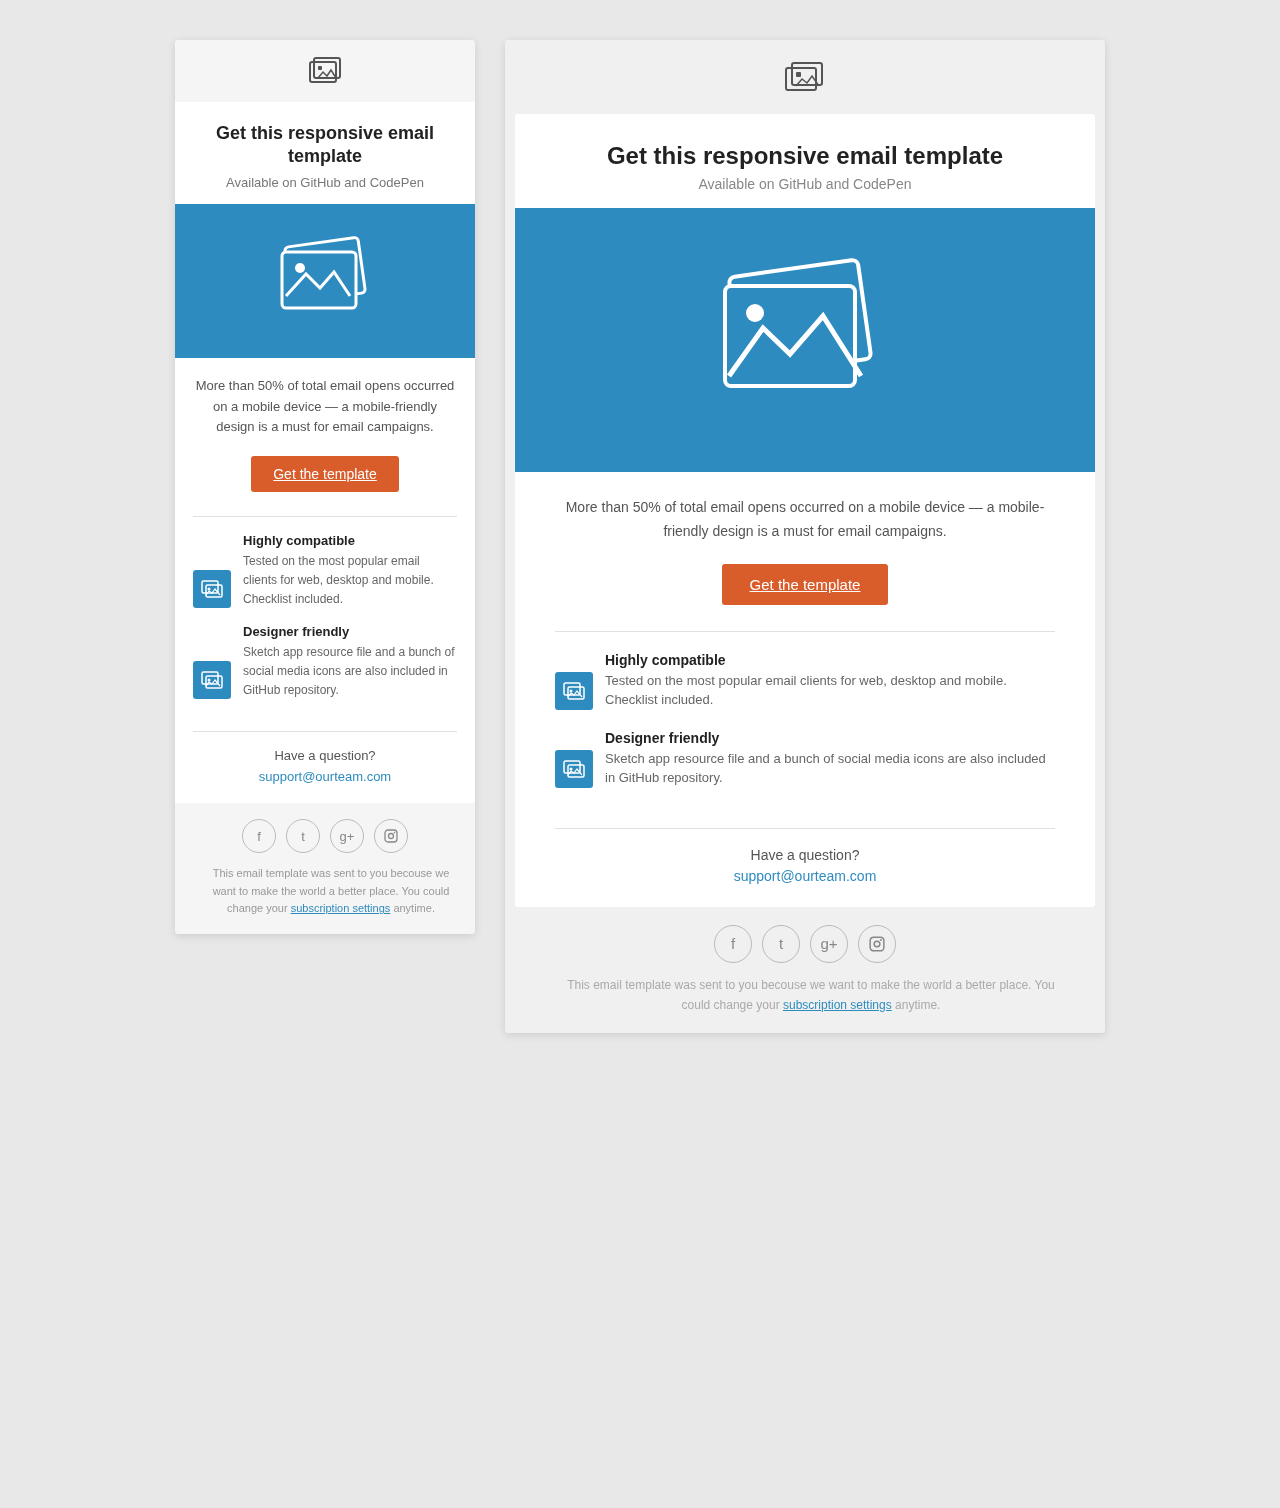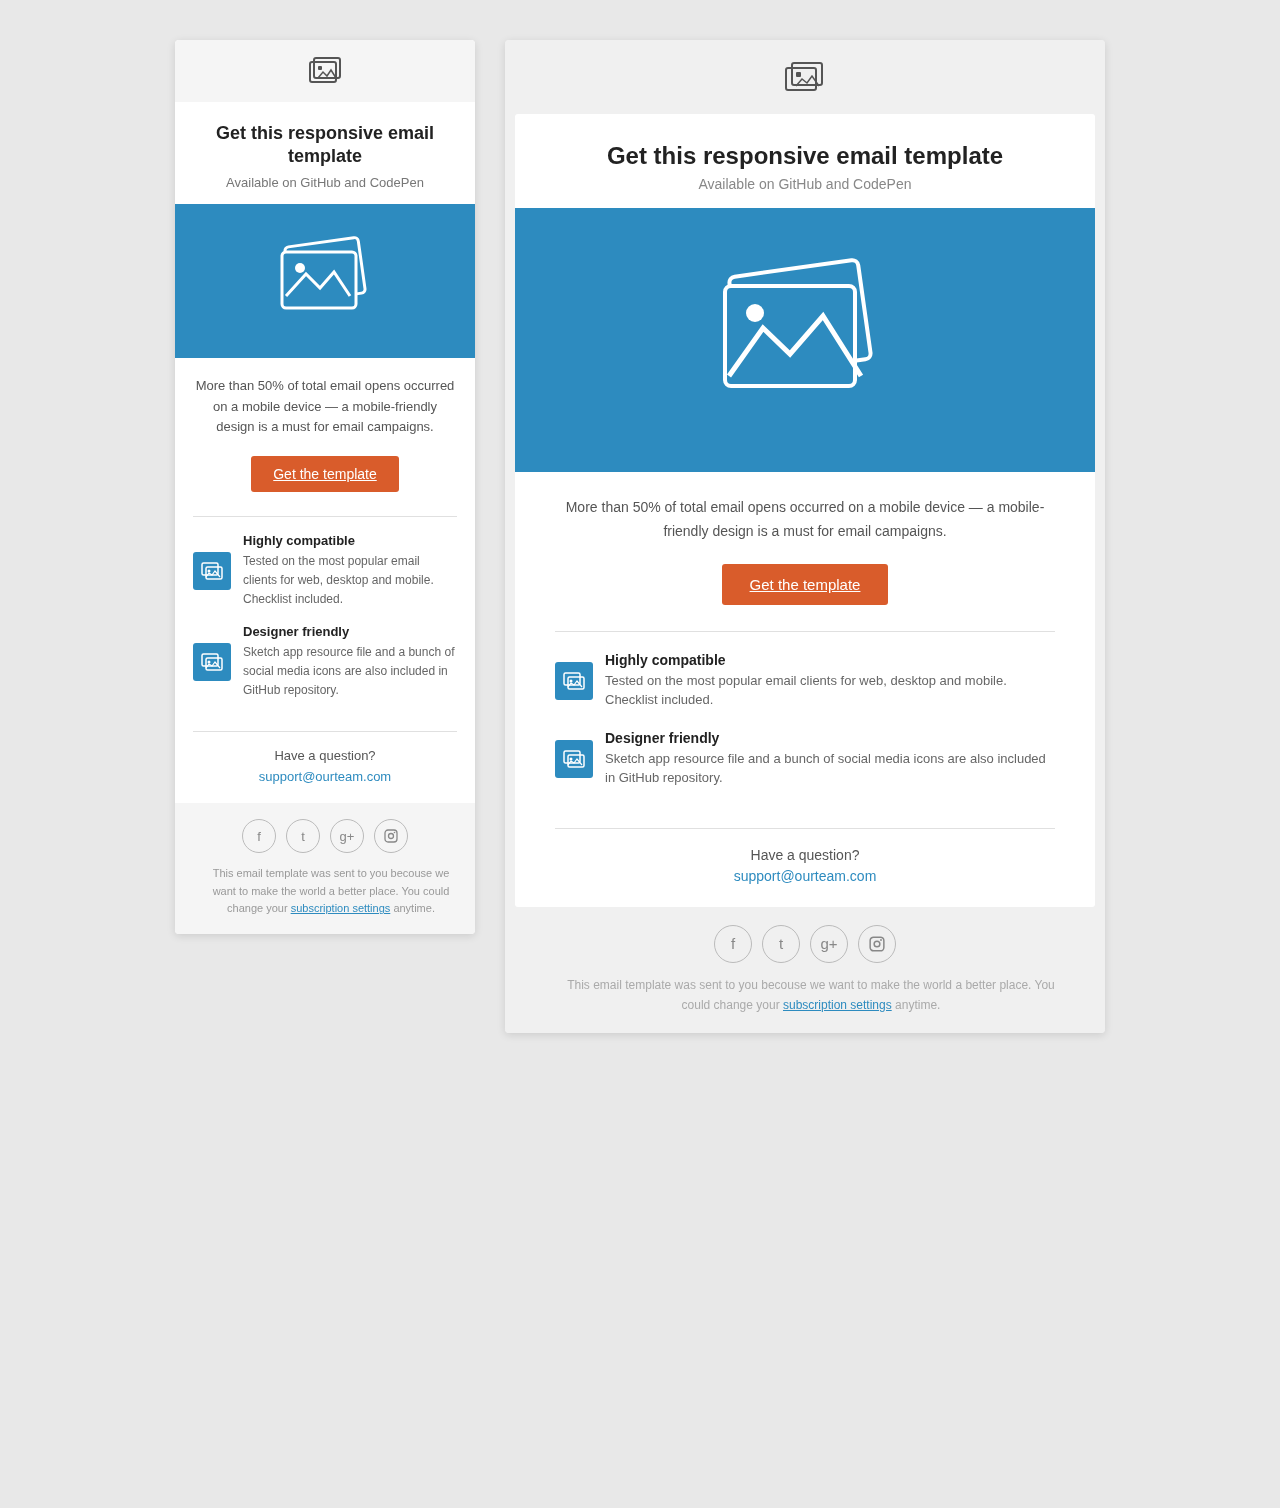--- a/index.html
+++ b/index.html
@@ -74,21 +74,21 @@
     .narrow-card .divider {
       border: none;
       border-top: 1px solid #e0e0e0;
       margin: 6px 18px;
     }
     .narrow-card .features {
       padding: 10px 18px;
     }
     .feature-item {
       display: flex;
-      align-items: center;
+      align-items: flex-end;
       gap: 12px;
       margin-bottom: 16px;
     }
     .feature-icon-box {
       background: #2d8bbf;
       width: 38px;
       height: 38px;
       border-radius: 3px;
       flex-shrink: 0;
       display: flex;

